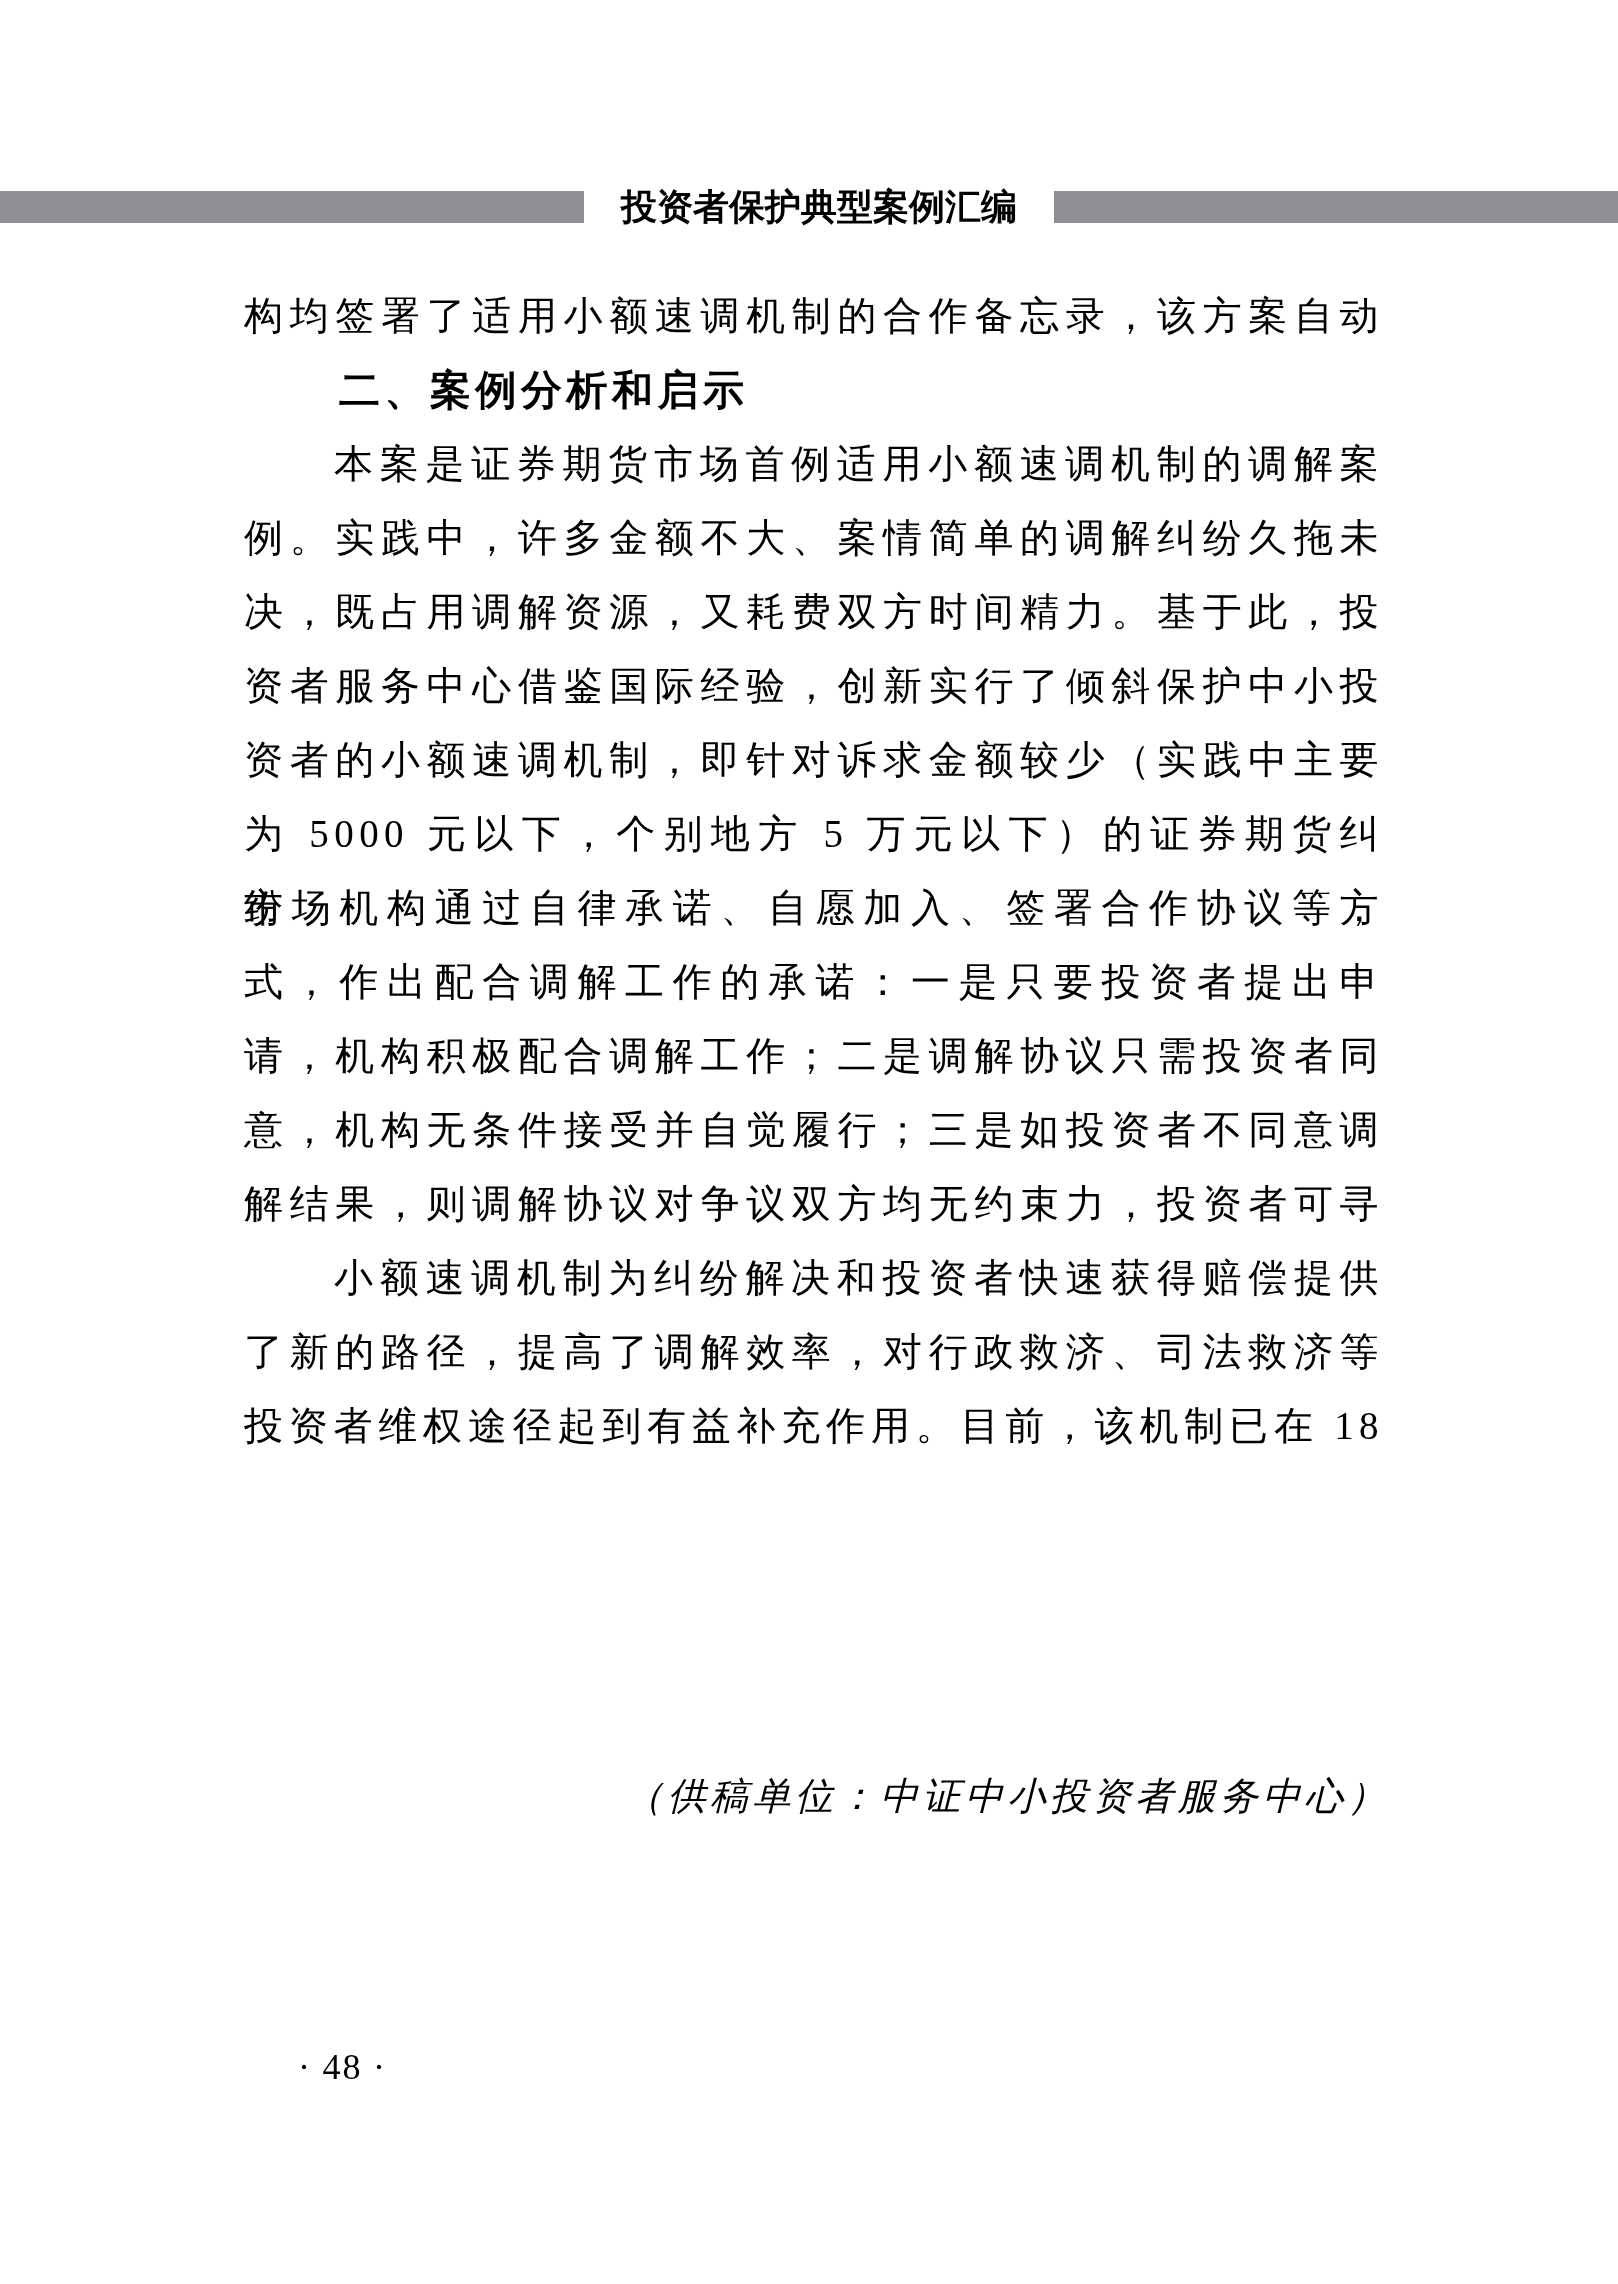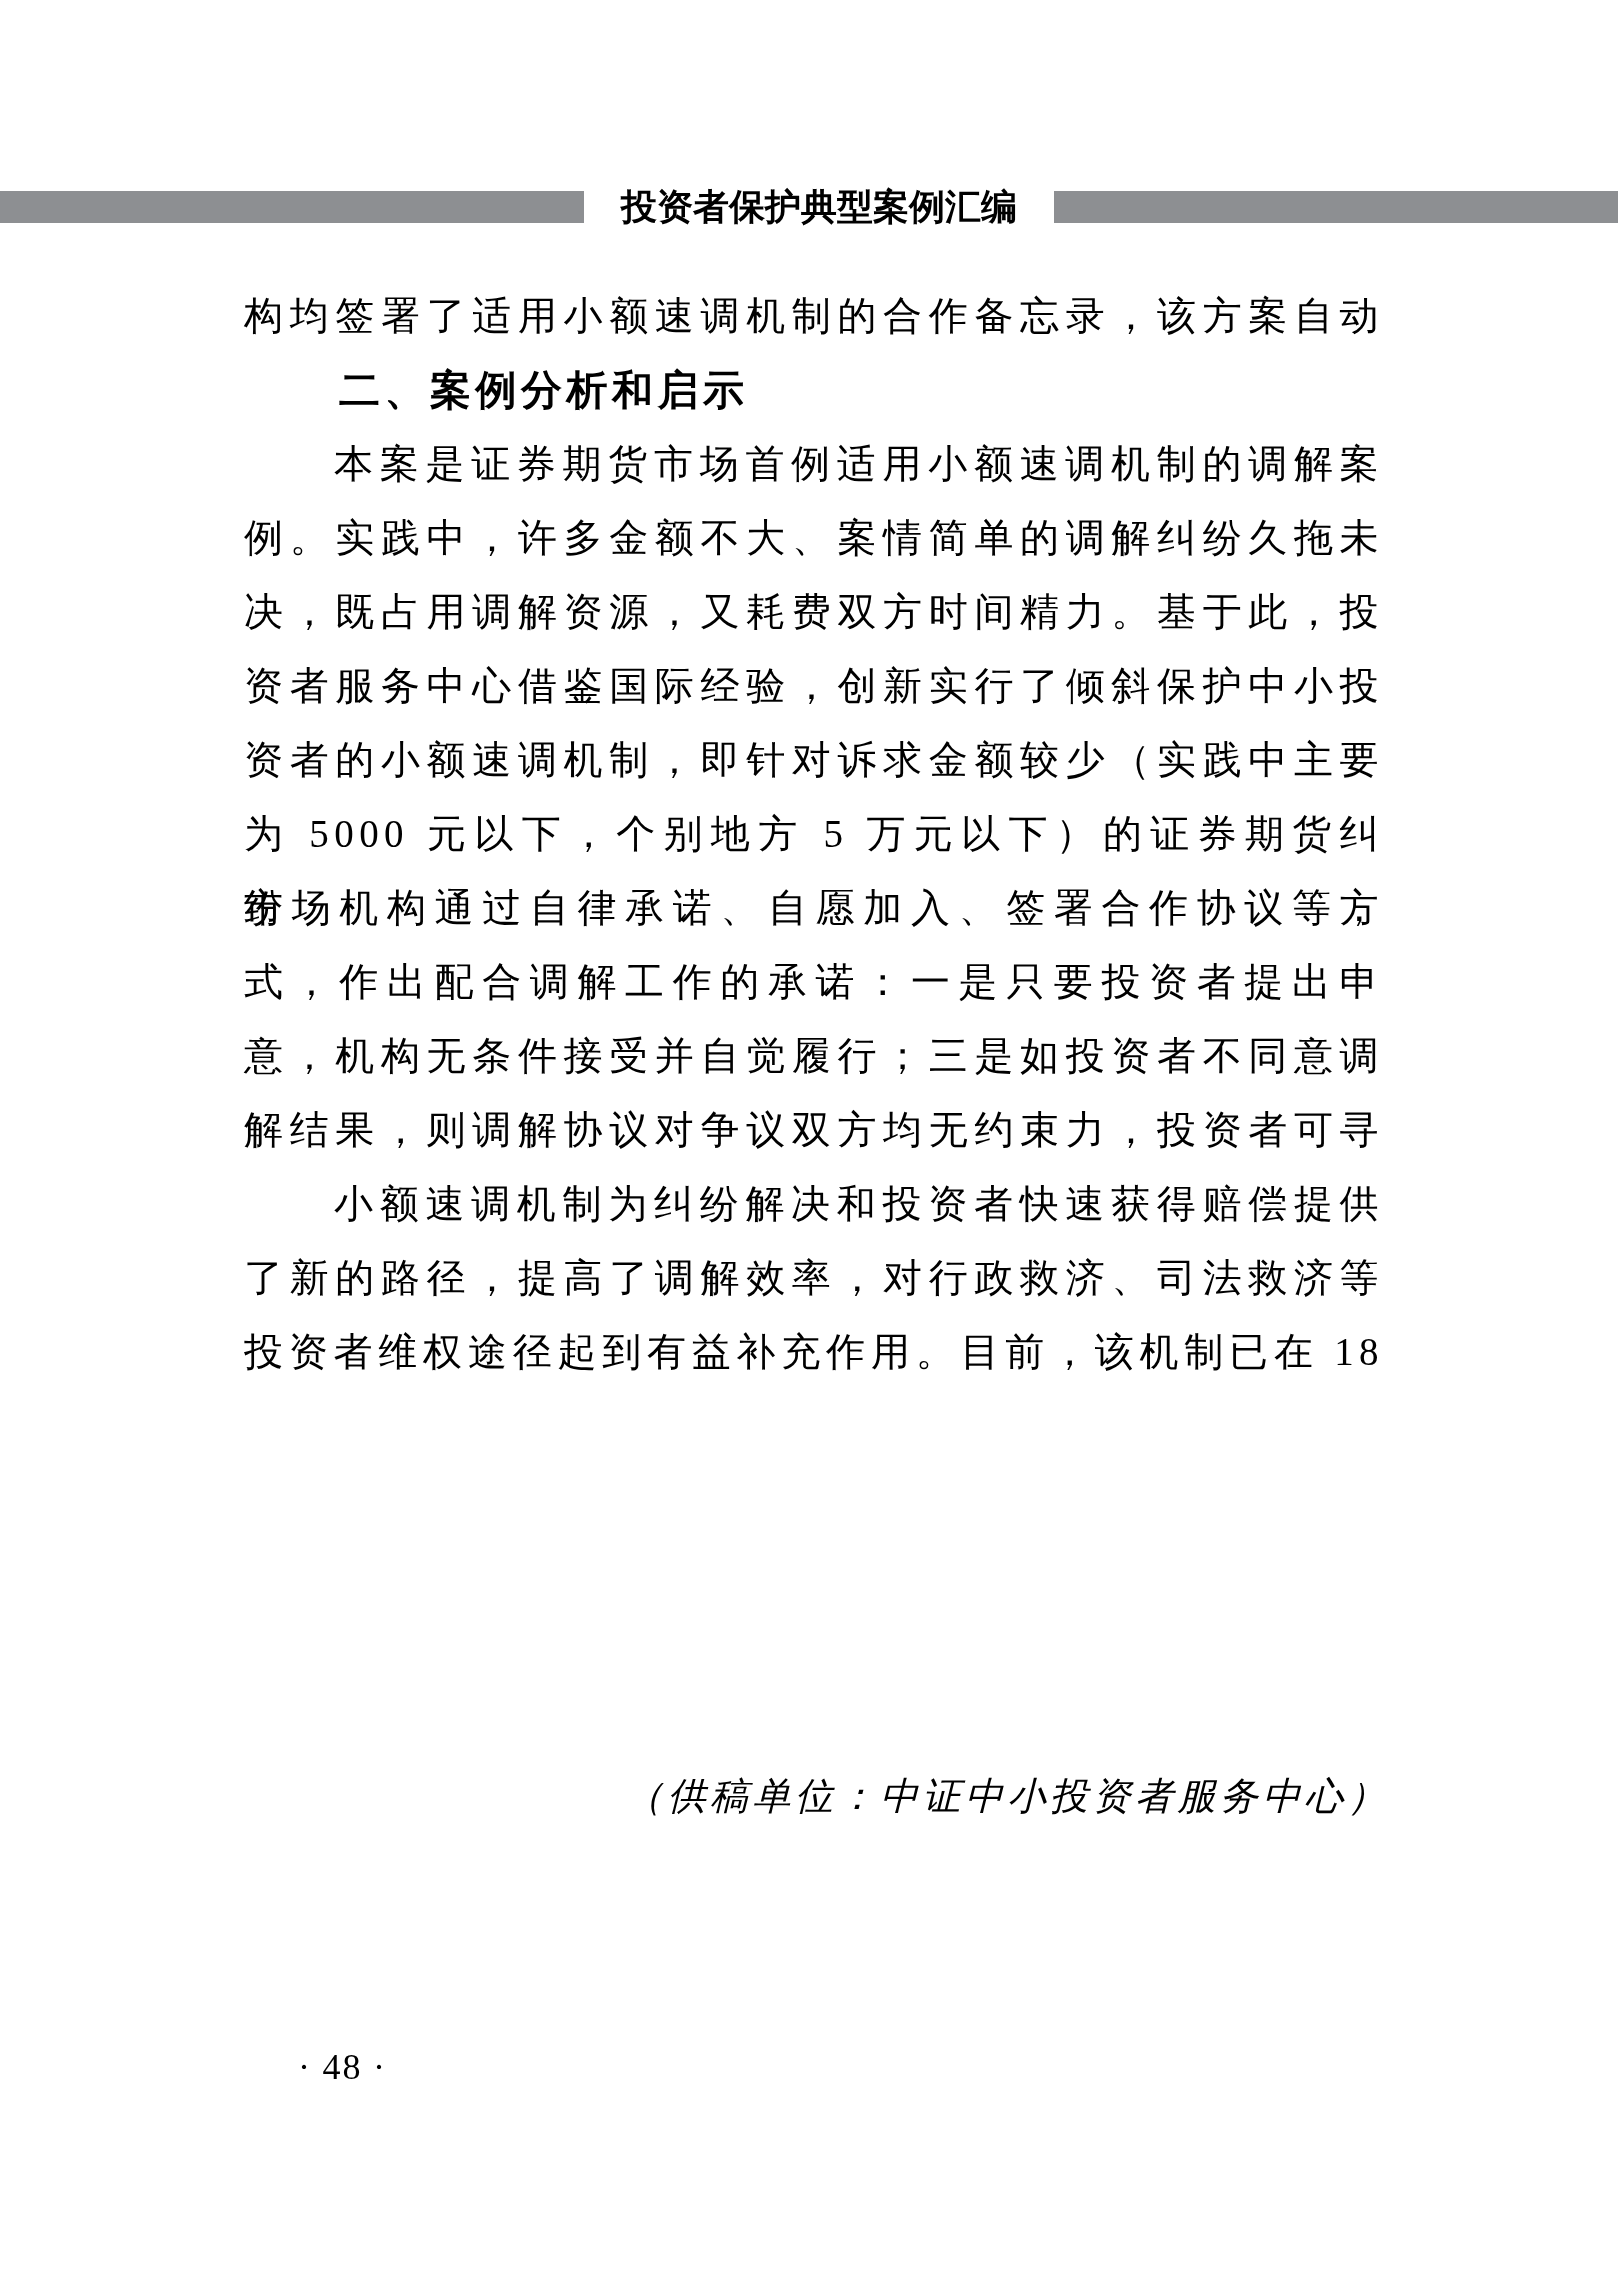--- a/index.html
+++ b/index.html
@@ -103,20 +103,21 @@
     <div class="line">构均签署了适用小额速调机制的合作备忘录，该方案自动</div>
     <div class="line heading">二、案例分析和启示</div>
     <div class="line indent">本案是证券期货市场首例适用小额速调机制的调解案</div>
     <div class="line">例。实践中，许多金额不大、案情简单的调解纠纷久拖未</div>
     <div class="line">决，既占用调解资源，又耗费双方时间精力。基于此，投</div>
     <div class="line">资者服务中心借鉴国际经验，创新实行了倾斜保护中小投</div>
     <div class="line">资者的小额速调机制，即针对诉求金额较少（实践中主要</div>
     <div class="line">为 5000 元以下，个别地方 5 万元以下）的证券期货纠纷，</div>
     <div class="line">市场机构通过自律承诺、自愿加入、签署合作协议等方</div>
     <div class="line">式，作出配合调解工作的承诺：一是只要投资者提出申</div>
+    <div class="line">请，机构积极配合调解工作；二是调解协议只需投资者同</div>
     <div class="line">意，机构无条件接受并自觉履行；三是如投资者不同意调</div>
     <div class="line">解结果，则调解协议对争议双方均无约束力，投资者可寻</div>
     <div class="line indent">小额速调机制为纠纷解决和投资者快速获得赔偿提供</div>
     <div class="line">了新的路径，提高了调解效率，对行政救济、司法救济等</div>
     <div class="line">投资者维权途径起到有益补充作用。目前，该机制已在 18</div>
   </div>
 
   <div class="attribution">（供稿单位：中证中小投资者服务中心）</div>
 
   <div class="page-number">· 48 ·</div>

